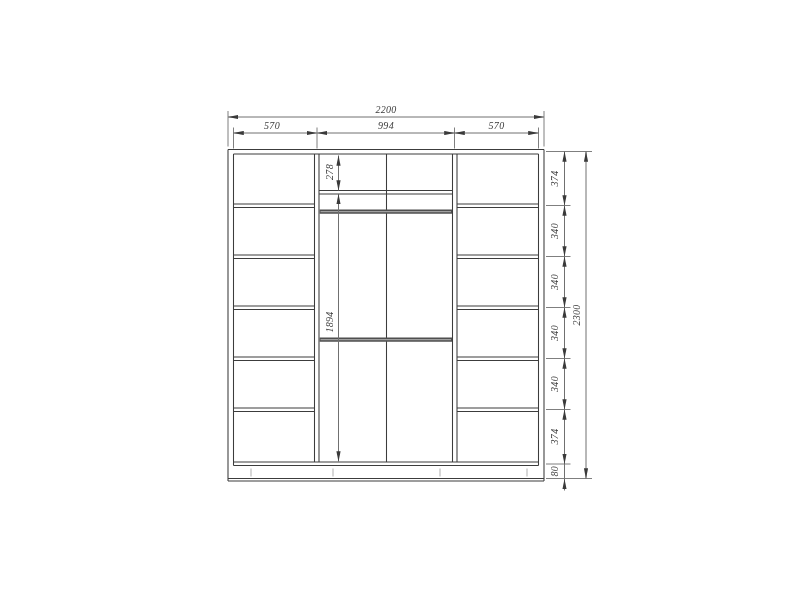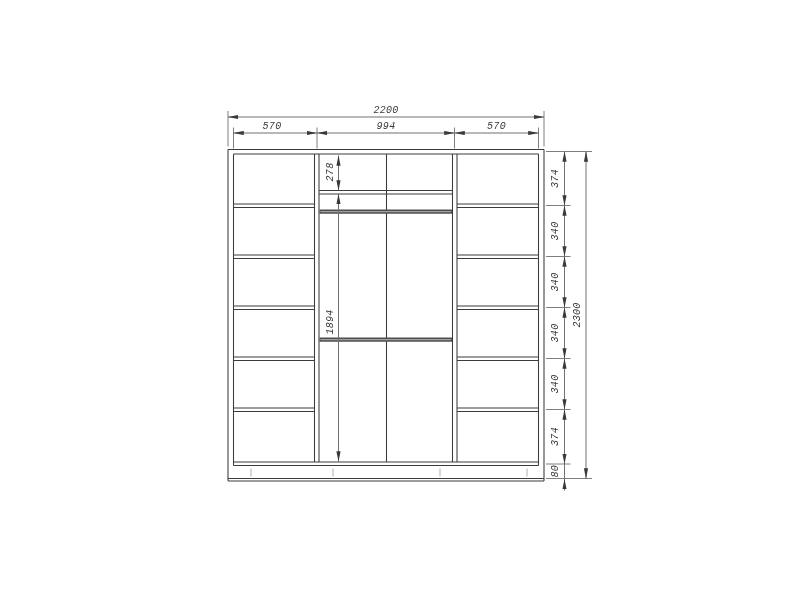--- a/index.html
+++ b/index.html
@@ -1,19 +1,19 @@
 <!DOCTYPE html>
 <html style="--background: #ffffff; --line: #3c3c3c; --dim-line: #707070; --text: #3a3a3a; --rod-dark: #4f4f4f; --rod-light: #a0a0a0; --plinth-tick: #bdbdbd;"><head>
 <meta charset="utf-8">
 <style>
   html,body{margin:0;padding:0;background:#fff;}
   .stage{
     position:relative;width:800px;height:600px;
     background:var(--background,#ffffff);
-    font-family:Liberation Mono, monospace;
+    font-family:Liberation Serif, serif;
     overflow:hidden;
   }
   svg{display:block;}
   .ln{stroke:var(--line,#3c3c3c);stroke-width:1.05;fill:none;}
   .ext{stroke:var(--dim-line,#707070);stroke-width:0.9;fill:none;}
   .dim{stroke:var(--dim-line,#707070);stroke-width:1;fill:none;}
   .rod-base{stroke:var(--rod-dark,#4f4f4f);stroke-width:4.2;fill:none;}
   .rod-hi{stroke:var(--rod-light,#a0a0a0);stroke-width:1.3;fill:none;}
   .tick{stroke:var(--plinth-tick,#bdbdbd);stroke-width:1.2;fill:none;}
   .lbl{

